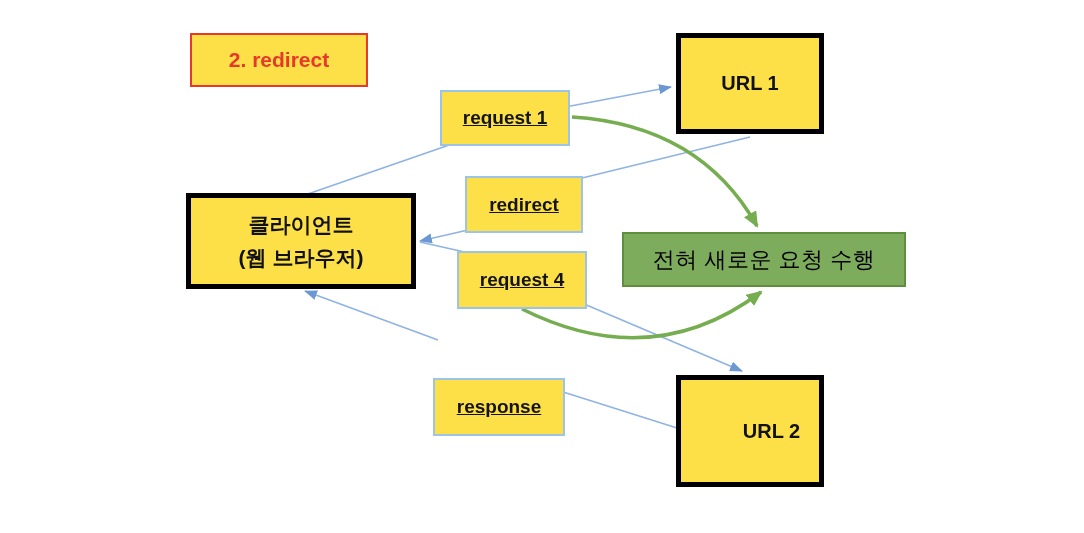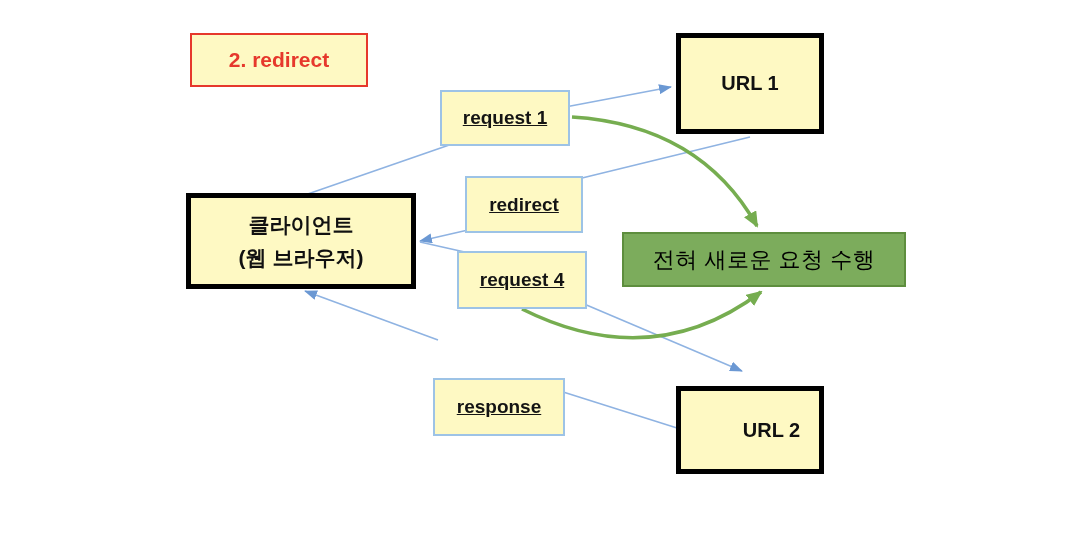--- a/index.html
+++ b/index.html
@@ -4,21 +4,21 @@
 <style>
   html,body{margin:0;padding:0;background:#ffffff;}
   .canvas{
     position:relative;width:1084px;height:533px;background:#ffffff;
     font-family:"Liberation Sans","DejaVu Sans",sans-serif;overflow:hidden;
   }
   .arrows{position:absolute;left:0;top:0;z-index:0;}
   .node{
     position:absolute;box-sizing:border-box;z-index:1;
     display:flex;flex-direction:column;align-items:center;justify-content:center;
-    text-align:center;background:#fef9c3;
+    text-align:center;background:#fde047;
   }
   .blue-label{border:2px solid #9dc3e6;font-weight:700;font-size:19px;color:#141414;text-decoration:underline;}
   .black-box{border:5px solid #000000;font-weight:700;font-size:20px;color:#111111;}
   .badge{border:2px solid #e6382c;color:#e6382c;font-weight:700;font-size:21px;}
   .green-box{background:#7cac5c;border:2px solid #5e8e3e;color:#000000;font-weight:400;font-size:22px;letter-spacing:0.5px;}
   .client-line{display:block;font-weight:700;font-size:21px;color:#111111;line-height:33px;}
 </style>
 </head>
 <body>
 
@@ -76,17 +76,17 @@
   </div>
 
   <div class="node green-box" style="left:622px;top:232px;width:284px;height:55px;">
     <span>전혀 새로운 요청 수행</span>
   </div>
 
   <div class="node blue-label" style="left:433px;top:338px;width:132px;height:58px;margin-top:40px;">
     <span>response</span>
   </div>
 
-  <div class="node black-box" style="left:676px;top:386px;width:148px;height:88px;padding-left:43px;">
+  <div class="node black-box" style="left:676px;top:375px;width:148px;height:112px;padding-left:43px;">
     <span>URL 2</span>
   </div>
 
 </div>
 
 </body></html>

